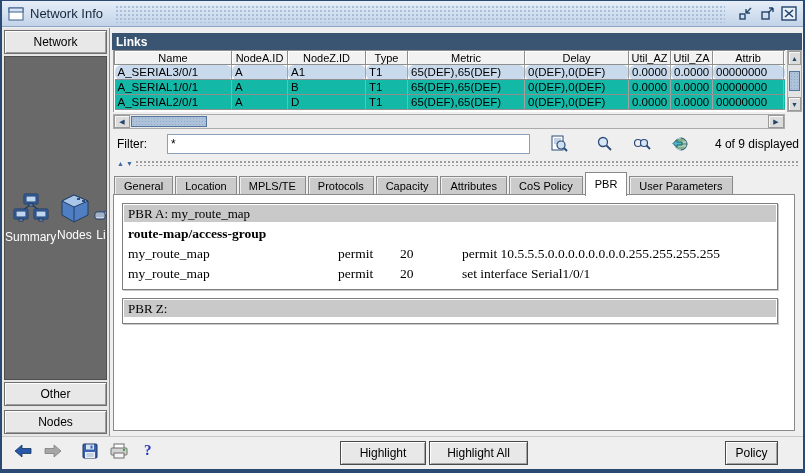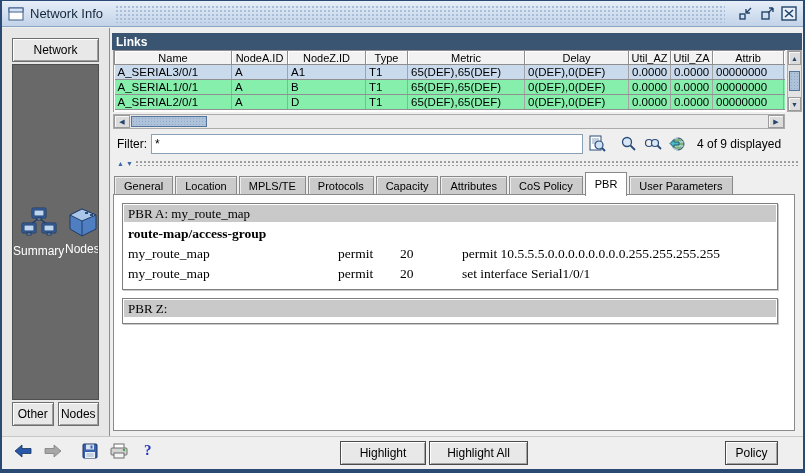--- a/index.html
+++ b/index.html
@@ -20,58 +20,58 @@
     flex:1; height:18px; margin:0 6px;
     background-image:radial-gradient(circle,#A9BFD9 1px,transparent 1.2px);
     background-size:4px 4px;
   }
   .title-text{ font-size:13px; color:#15263C; white-space:nowrap; }
   .win-btn{ width:16px; height:16px; display:inline-flex; align-items:center; justify-content:center; cursor:default; }
   
   .sidebar{
     position:absolute; left:0; top:27px; width:108px; bottom:33px;
     background:#E7E7E7; border-right:1px solid #8E8E8E;
-    display:flex; flex-direction:column; padding:10px;
+    display:flex; flex-direction:column; padding:2px;
   }
   .metal-btn{
     background:#E8E8E8; border:1px solid #6E6E6E; color:#000;
     box-shadow:inset 1px 1px 0 #FFF, inset -1px -1px 0 #9E9E9E;
     font-size:12px; text-align:center; font-family:"Liberation Sans",sans-serif;
     height:24px; width:100%; cursor:default;
   }
   .nav-panel{
     flex:1; margin-top:2px; margin-bottom:2px; background:#696969; overflow:hidden;
     display:flex; flex-direction:row; align-items:center; padding-top:6px;
     border:1px solid #4E4E4E;
   }
   .nav-item{ display:flex; flex-direction:column; align-items:center; height:57px; width:100%; }
   .nav-item .nav-label{ color:#FFF; font-size:12px; margin-top:3px; }
-  .side-bottom{ display:flex; flex-direction:row; gap:4px; }
+  .side-bottom{ display:flex; flex-direction:column; gap:4px; }
   
   .main{ position:absolute; left:109px; top:27px; right:0; bottom:33px; background:#EFEFEF; }
   .links-title{
     position:absolute; left:1px; top:5px; right:1px; height:17px;
     background:#3A5571; color:#FFF; font-weight:bold; font-size:12px;
     padding:2px 0 0 4px;
   }
   .table-viewport{
     position:absolute; left:2px; top:22px; width:672px; height:62px; overflow:hidden;
     background:#FFF; border-left:1px solid #9A9A9A;
   }
   table.links{ border-collapse:collapse; table-layout:fixed; width:731px; }
   table.links th{
     height:14px; font-weight:normal; font-size:11px; text-align:center;
     background:#F2F2F2; border:1px solid #8E8E8E;
     box-shadow:inset 1px 1px 0 #FFF; padding:0 2px; overflow:hidden; white-space:nowrap;
   }
   table.links td{
     height:15px; font-size:11.5px; padding:0 3px; white-space:nowrap; overflow:hidden;
-    border-right:1px solid #A3A3A3; border-bottom:1px solid #8F8F8F; background:#86efac;
-  }
-  tr.selected td{ background:#C9DAED; }
+    border-right:1px solid #A3A3A3; border-bottom:1px solid #8F8F8F; background:#14b8a6;
+  }
+  tr.selected td{ background:#C9DAED;border-radius:6px; }
   
   .vscroll{
     position:absolute; left:676px; top:22px; width:15px; height:62px;
     background:#E4E4E4; border:1px solid #ABABAB;
     display:flex; flex-direction:column; justify-content:space-between;
   }
   .scroll-btn{
     height:14px; width:100%; background:#DCDCDC; border:1px solid #9A9A9A;
     box-shadow:inset 1px 1px 0 #F7F7F7; font-size:7px; color:#24456B;
     display:flex; align-items:center; justify-content:center; line-height:1;
@@ -88,21 +88,21 @@
   .scroll-btn.h{ width:16px; height:100%; }
   .hthumb{
     width:76px; margin:1px; background:#AEC2DA;
     background-image:radial-gradient(circle,#8FA9C8 0.8px,transparent 1px);
     background-size:3px 3px; border:1px solid #54749C;
   }
   .hscroll .track-fill{ flex:1; }
   
   .filter-row{
     position:absolute; left:2px; top:104px; right:4px; height:24px;
-    display:flex; align-items:center; gap:4px;
+    display:flex; align-items:center; gap:20px;
   }
   .filter-label{ font-size:12px; padding-left:4px; }
   .filter-input{
     width:432px; height:20px; border:1px solid #89A0B9; background:#FFF;
     font-size:12px; font-family:"Liberation Sans",sans-serif; padding:1px 3px; outline:none;
   }
   .tool-icon{ width:20px; height:18px; display:inline-flex; align-items:center; justify-content:center; cursor:default; }
   .displayed{ font-size:12px; margin-left:6px; white-space:nowrap; }
   
   .divider{

